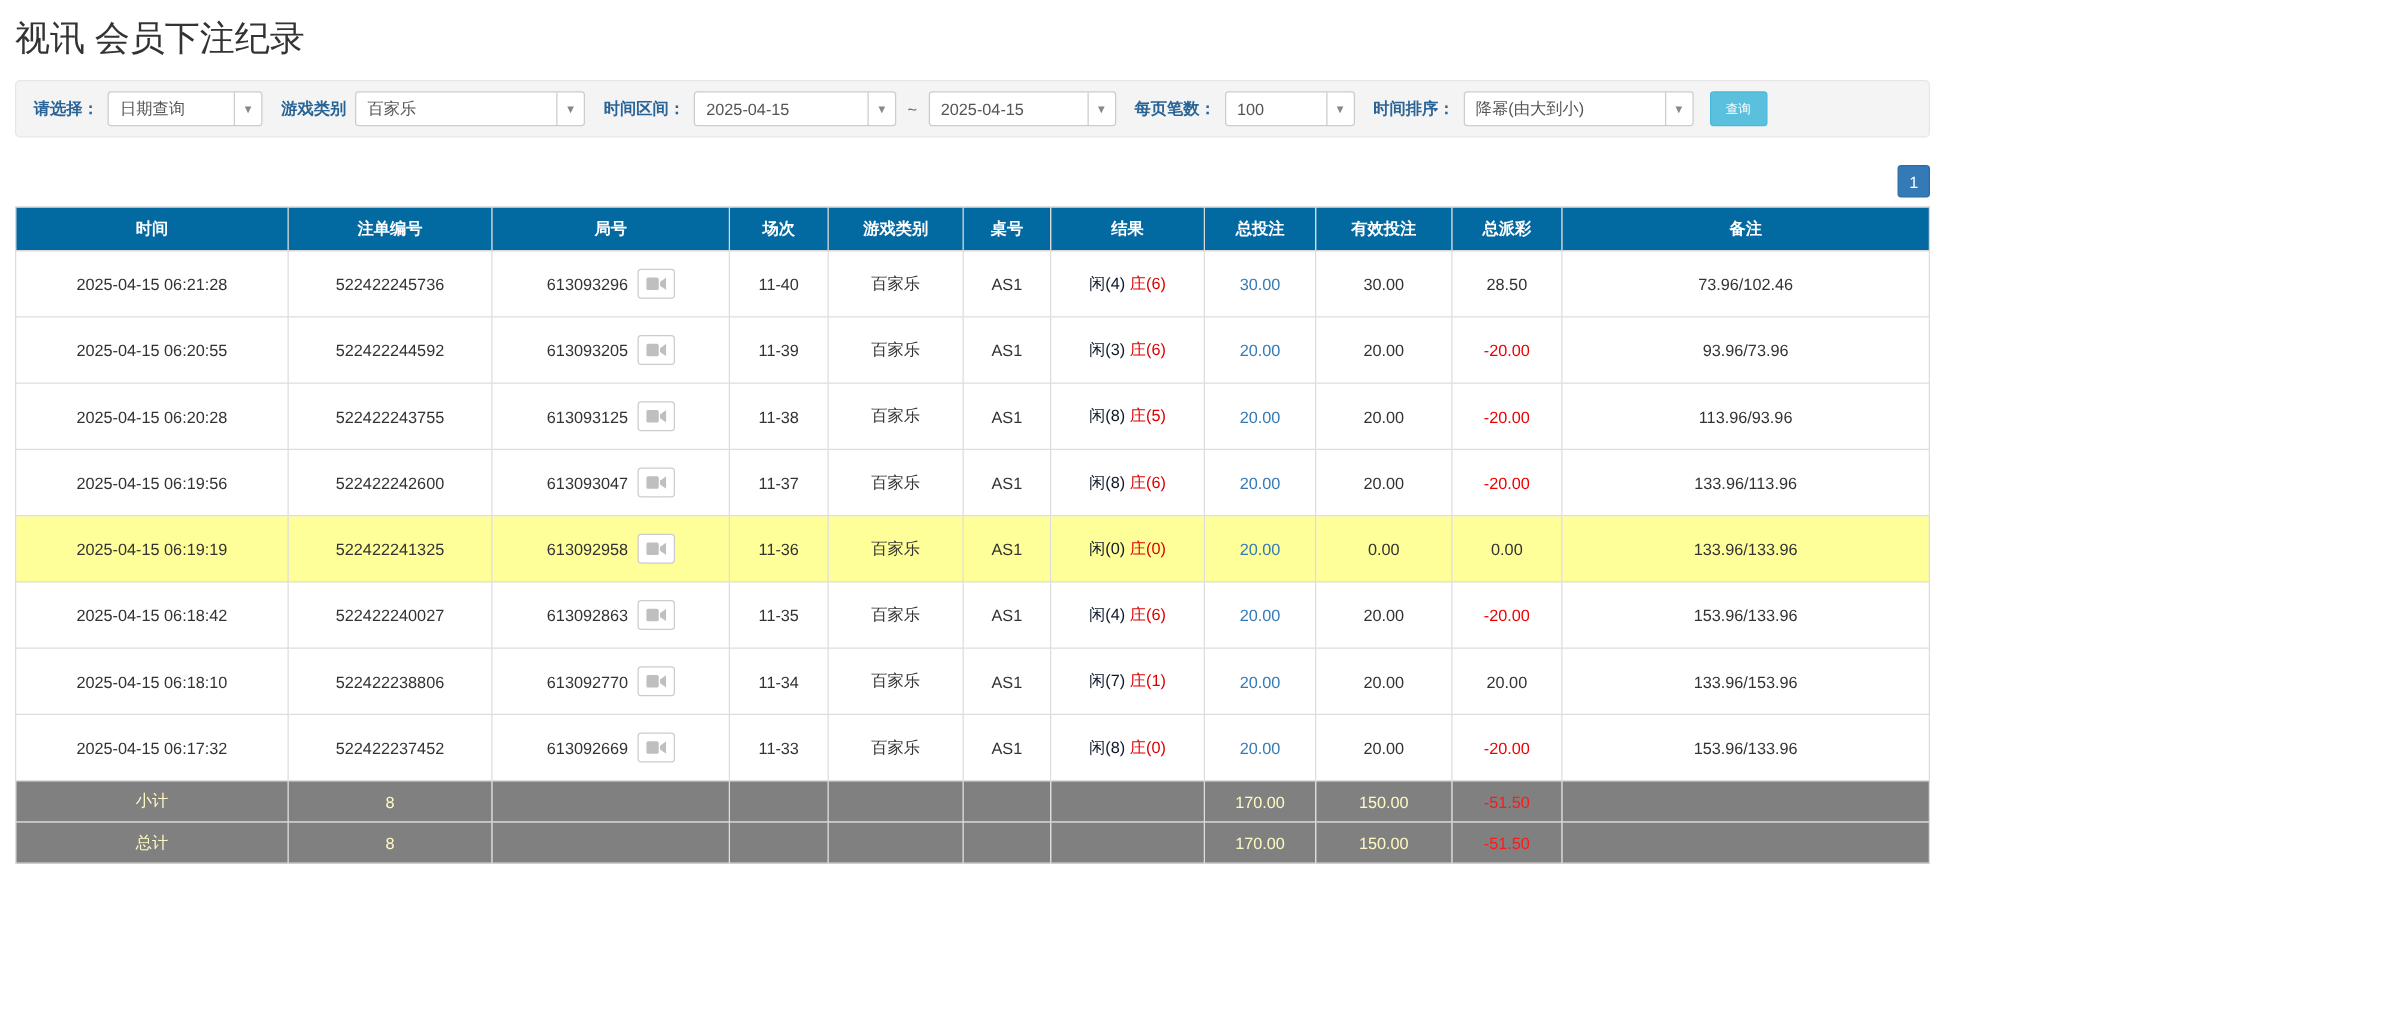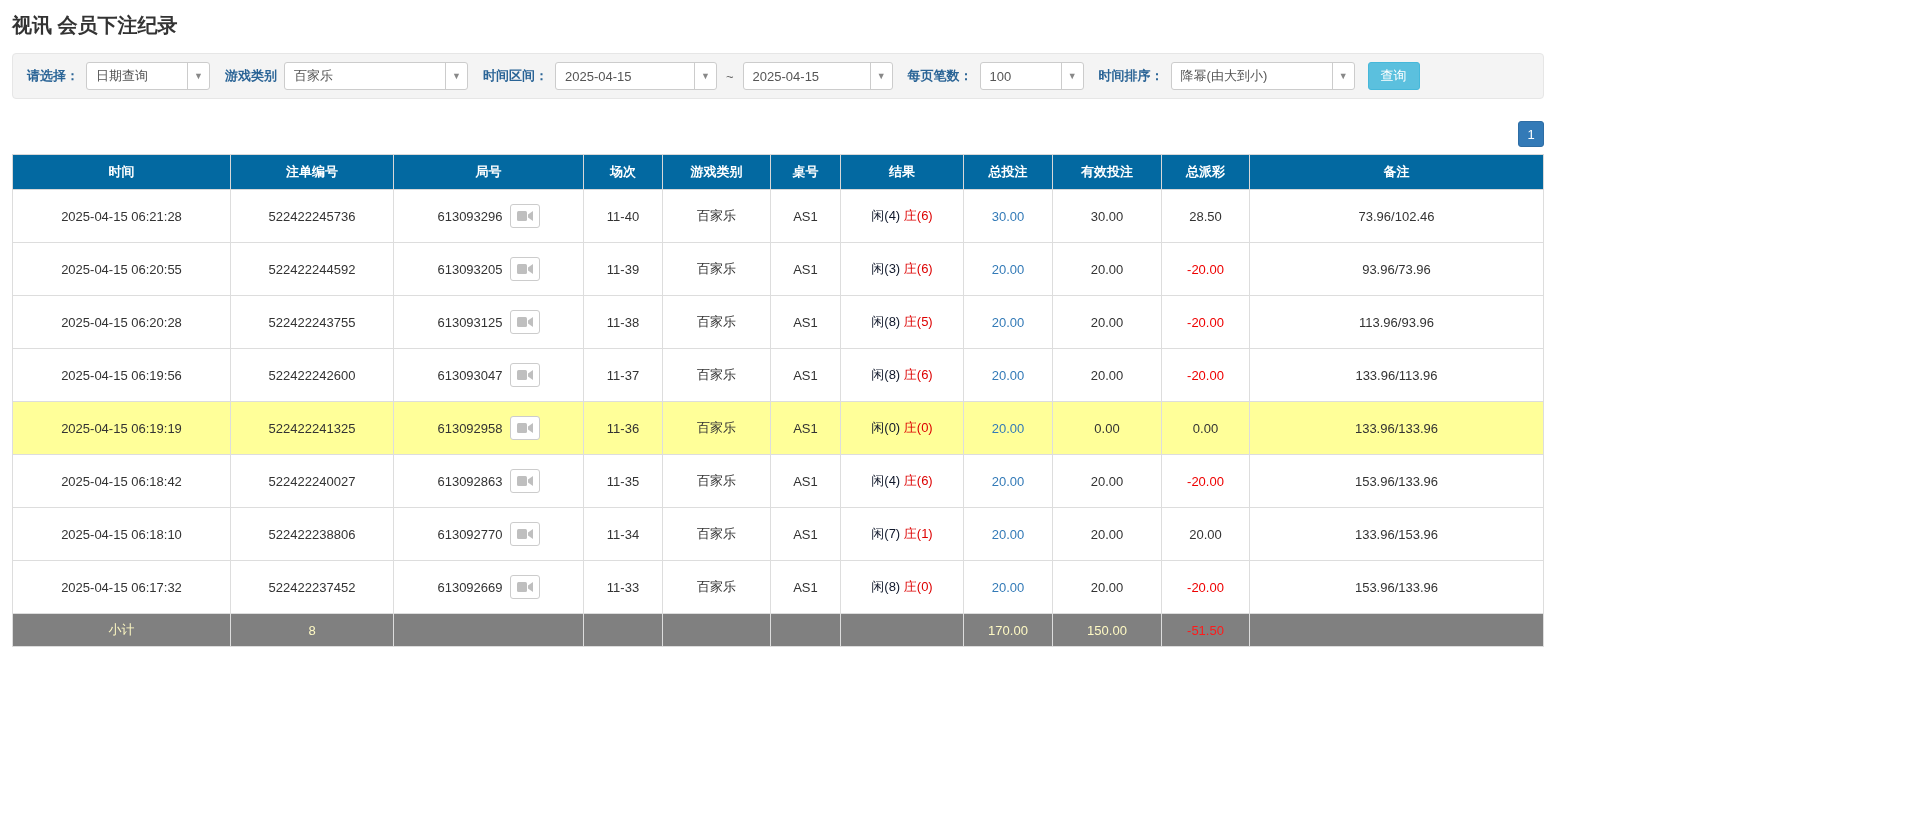--- a/index.html
+++ b/index.html
@@ -5,21 +5,21 @@
   * { box-sizing: border-box; }
   html, body { margin: 0; padding: 0; }
   body {
     width: 1916px; height: 829px; overflow: hidden;
     background: #fff; color: #333;
     font-family: "Liberation Sans", "DejaVu Sans", sans-serif;
     font-size: 13px;
   }
   .container { padding: 6px 12px 0 12px; width: 1556px; }
 
-  .page-title { font-size: 20px; font-weight: 700; color: #333; margin: 6px 0 14px 0; }
+  .page-title { font-size: 28px; font-weight: 400; color: #333; margin: 6px 0 14px 0; }
 
   
   .filter-bar {
     background: #f4f4f4; border: 1px solid #e6e6e6; border-radius: 4px;
     padding: 8px 14px; display: flex; align-items: center; gap: 7px;
     white-space: nowrap;
   }
   .f-label { color: #2a6496; font-weight: bold; margin-left: 8px; }
   .f-label:first-child { margin-left: 0; }
   .combo {
@@ -34,21 +34,21 @@
   .w-select1 .val { width: 100px; }
   .w-game .val { width: 160px; }
   .w-date1 .val { width: 138px; }
   .w-date2 .val { width: 126px; }
   .w-size .val { width: 80px; }
   .w-sort .val { width: 160px; }
   .tilde { color: #666; padding: 0 2px; }
   .search-btn {
     height: 28px; padding: 0 12px; margin-left: 6px;
     background: #5bc0de; border: 1px solid #46b8da; border-radius: 3px;
-    color: #fff; font-size: 13px; cursor: pointer;
+    color: #fff; font-size: 10px; cursor: pointer;
     font-family: "Liberation Sans", "DejaVu Sans", sans-serif;
   }
 
   
   .summary-bar {
     margin-top: 12px; background: #dff0d8; border: 1px solid #d6e9c6;
     border-radius: 4px; padding: 13px 14px;
     display: flex; justify-content: space-between; align-items: center;
   }
   .summary-left { color: #5a6b5a; }
@@ -345,16 +345,29 @@
           <td></td>
           <td></td>
           <td></td>
           <td></td>
           <td></td>
           <td>170.00</td>
           <td>150.00</td>
           <td class="neg">-51.50</td>
           <td></td>
         </tr>
+        <tr class="summary-row">
+          <td>总计</td>
+          <td>8</td>
+          <td></td>
+          <td></td>
+          <td></td>
+          <td></td>
+          <td></td>
+          <td>170.00</td>
+          <td>150.00</td>
+          <td class="neg">-51.50</td>
+          <td></td>
+        </tr>
       </tfoot>
   </table>
 
 </div>
 
 </body></html>

